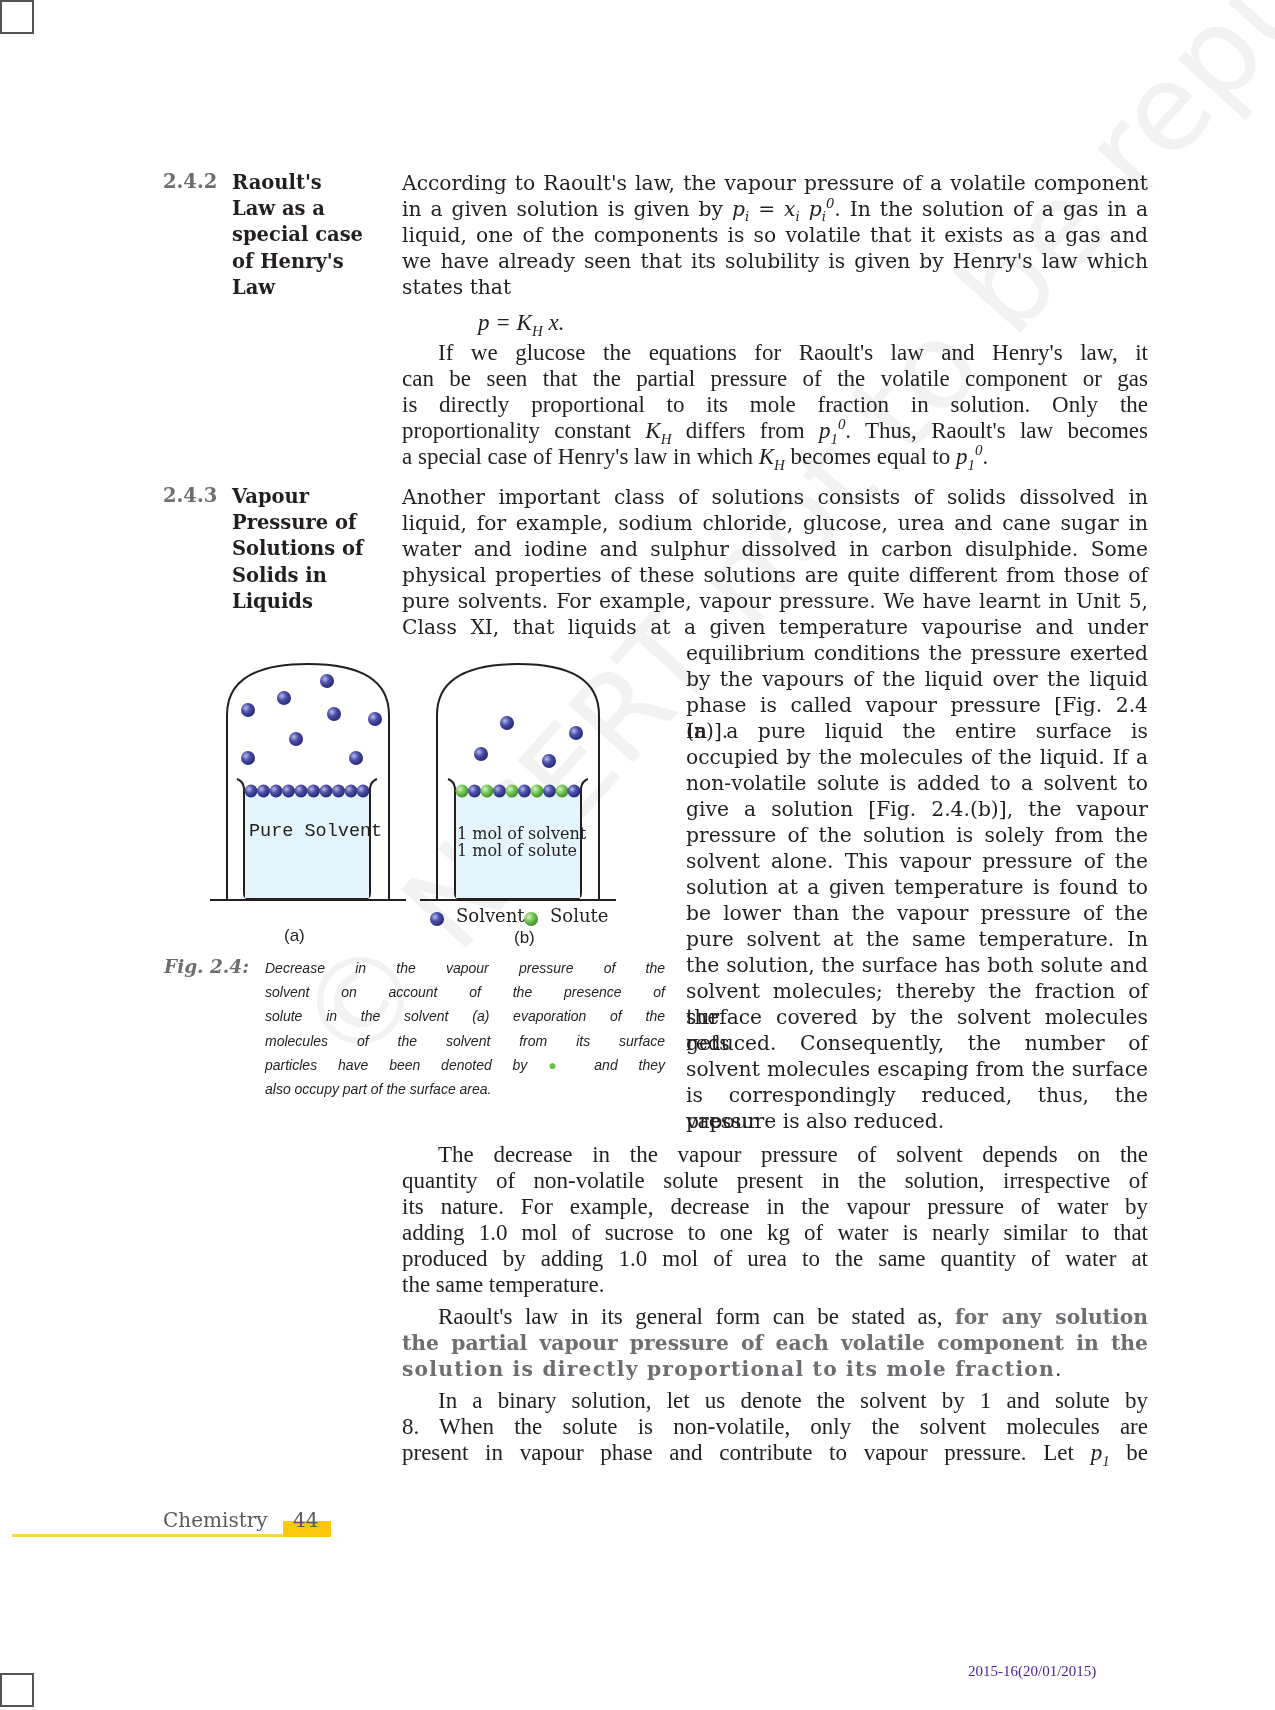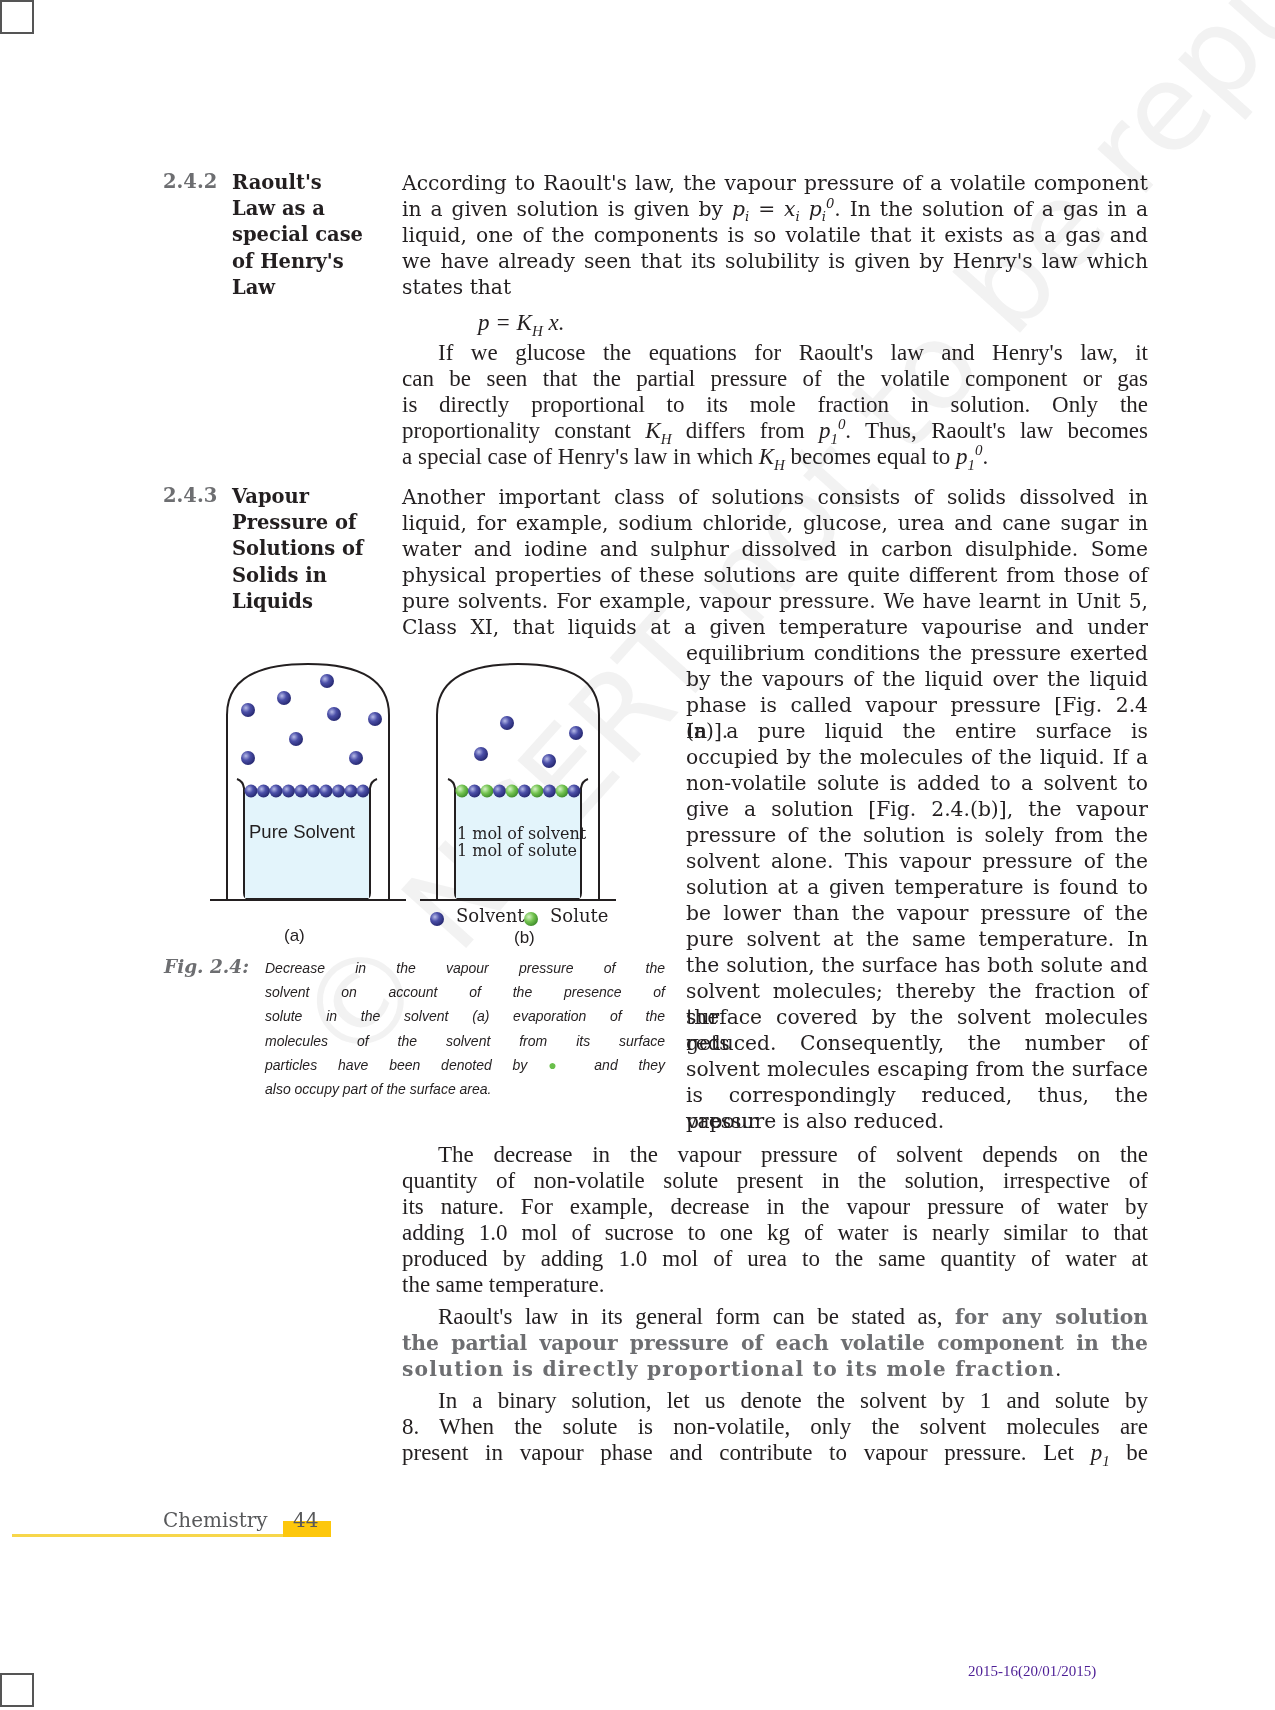--- a/index.html
+++ b/index.html
@@ -182,21 +182,21 @@
       <circle cx="349" cy="106" r="7" fill="url(#gBlue)"></circle>
     </g>
 
     <g>
       <circle cx="237" cy="264" r="7" fill="url(#gBlue)"></circle>
       <circle cx="331" cy="264" r="7" fill="url(#gGreen)"></circle>
     </g>
   </g>
 </svg>
 
-<div class="abs" style="left:249px;top:821px;font-size:18.5px;font-family:Liberation Sans, sans-serif;">Pure Solvent</div>
+<div class="abs" style="left:249px;top:821px;font-size:18.5px;font-family:Liberation Mono, monospace;">Pure Solvent</div>
 <div class="abs" style="left:457px;top:825px;font-size:16px;line-height:17px;font-family:'DejaVu Serif',serif;">
   <div>1 mol of solvent</div>
   <div>1 mol of solute</div>
 </div>
 <div class="abs legend-txt" style="left:456px;top:905px;">Solvent</div>
 <div class="abs legend-txt" style="left:550px;top:905px;">Solute</div>
 <div class="abs" style="left:284px;top:926px;font-size:17px;font-family:'Liberation Sans',sans-serif;">(a)</div>
 <div class="abs" style="left:514px;top:928px;font-size:17px;font-family:'Liberation Sans',sans-serif;">(b)</div>
 
 <div class="fig-label" style="top:956px;">Fig. 2.4:</div>

